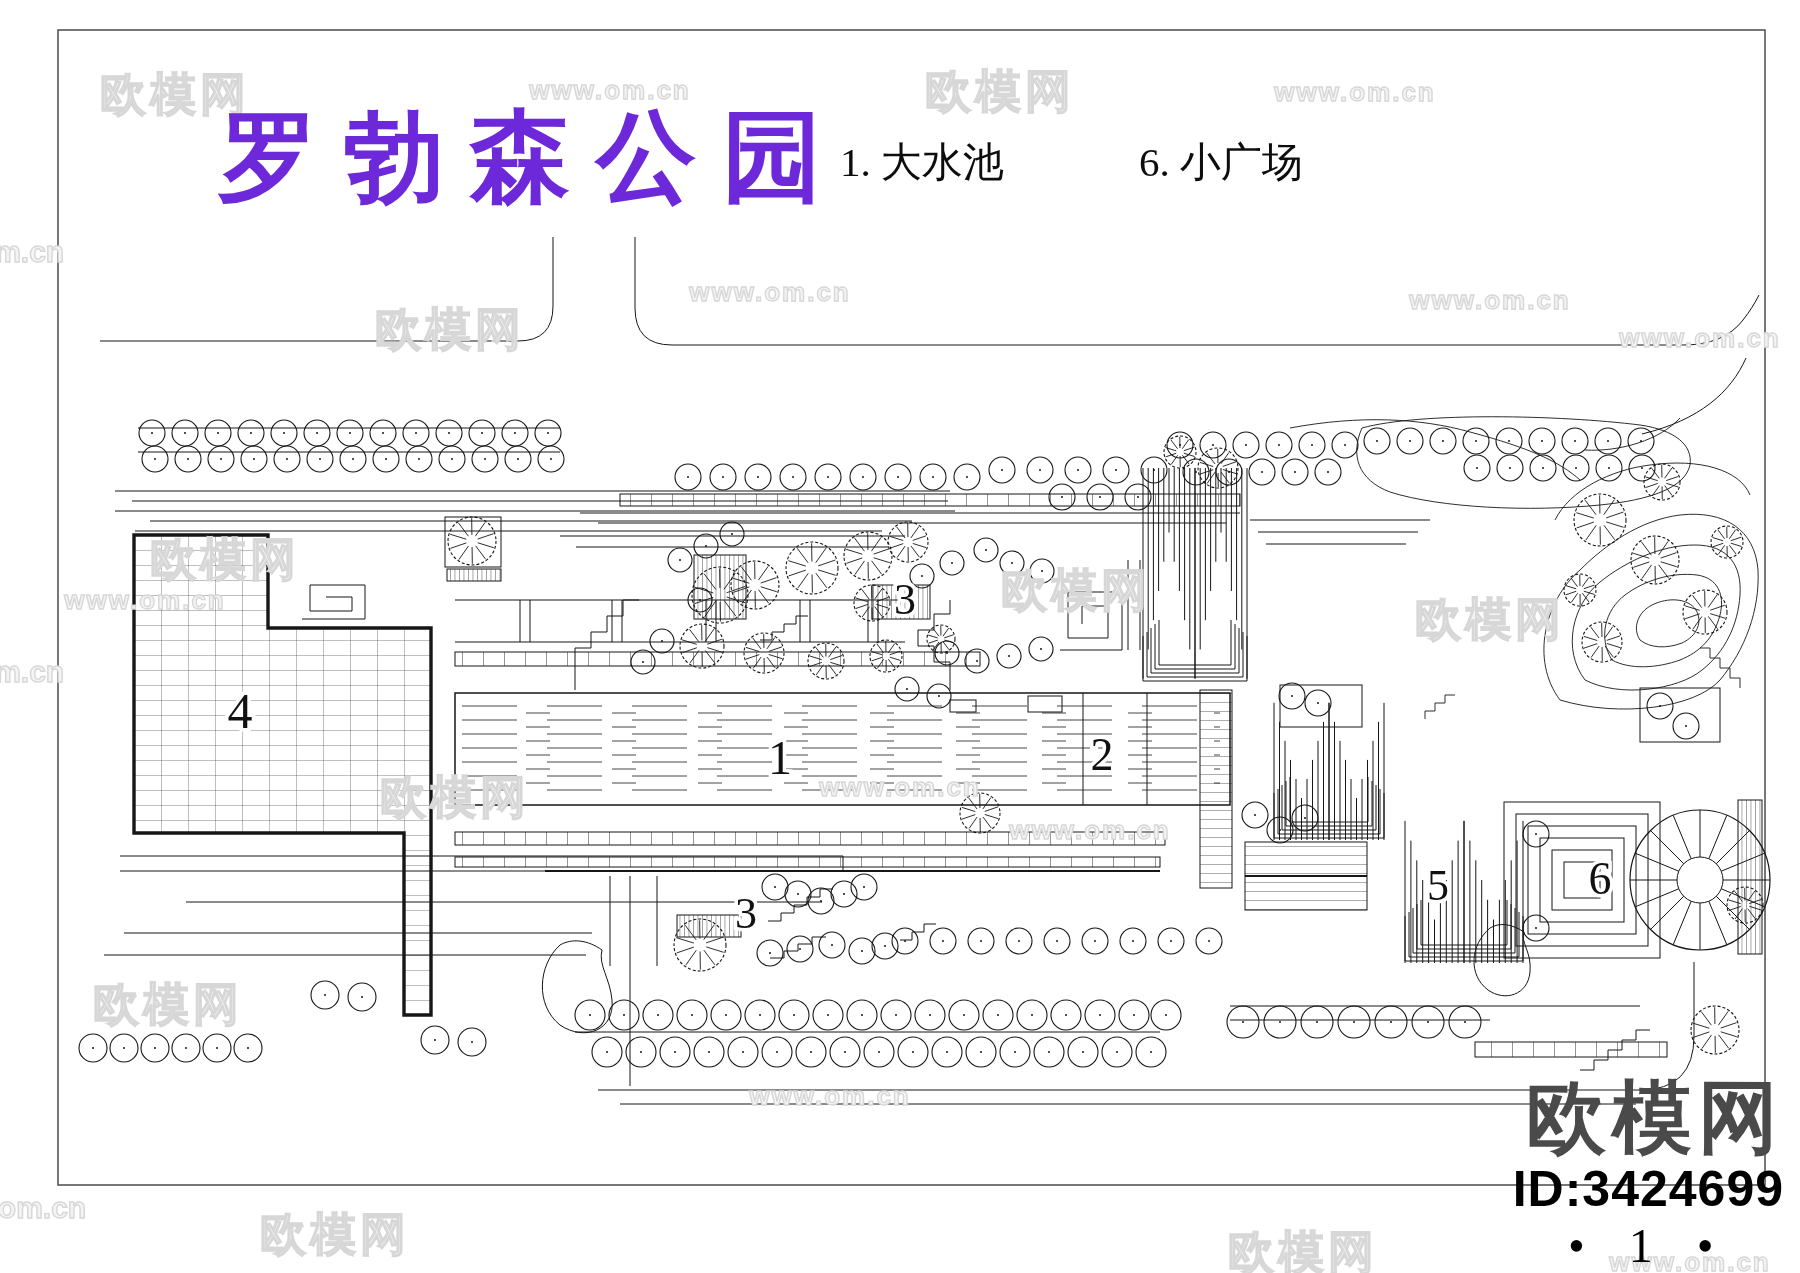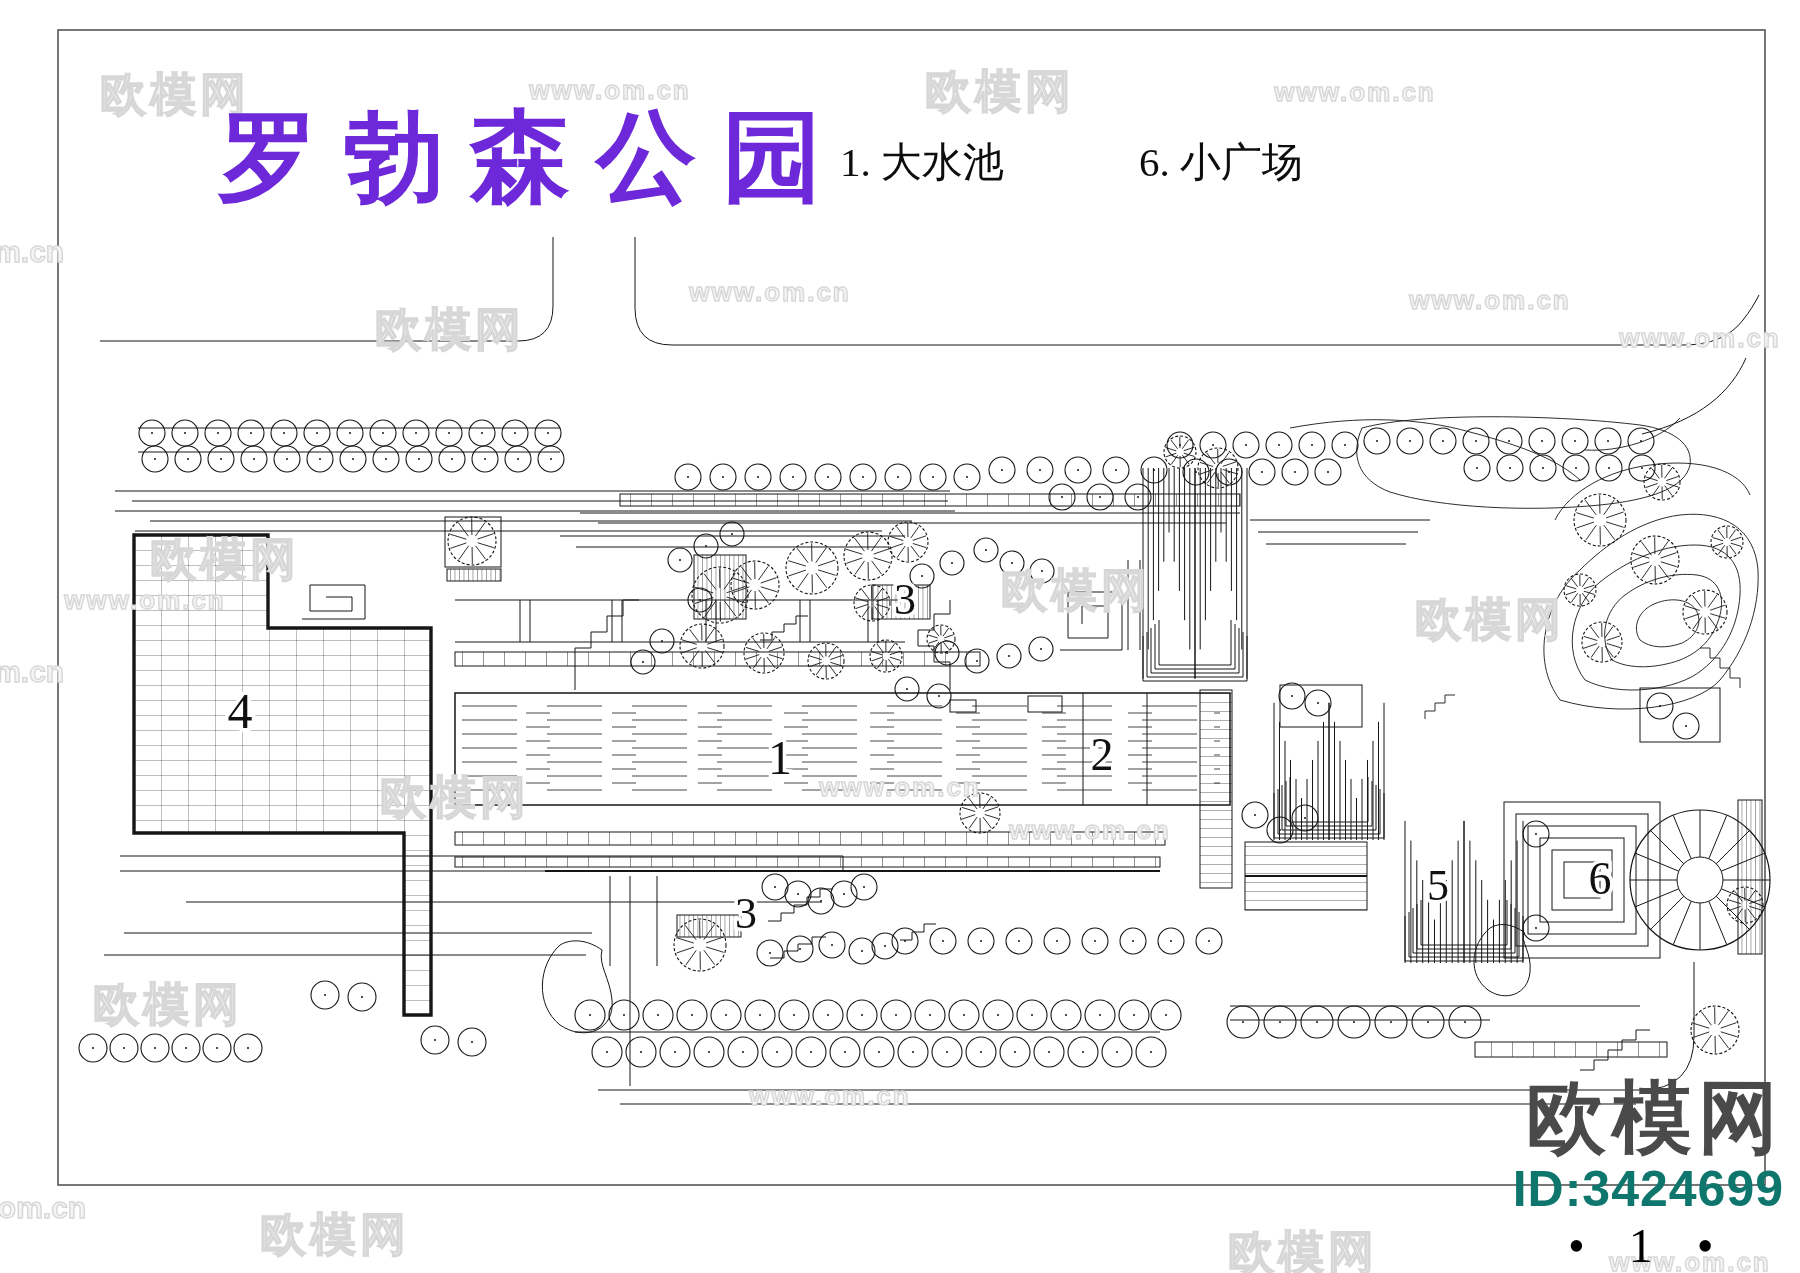--- a/index.html
+++ b/index.html
@@ -17,21 +17,21 @@
   .leg-item.indent{padding-left:14px;text-align:center;}
   .wm,.wmu,.wms{position:absolute;transform:translate(-50%,-50%);white-space:nowrap;
       font-family:"Liberation Sans","DejaVu Sans",sans-serif;font-weight:bold;
       color:#f4f4f4;-webkit-text-stroke:1.4px #d7d7d7;pointer-events:none;}
   .wm{font-size:46px;letter-spacing:4px;}
   .wmu{font-size:26px;letter-spacing:2px;}
   .wms{font-size:30px;}
   .logo-block{position:absolute;right:16px;top:1078px;text-align:right;
       font-family:"Liberation Sans","DejaVu Sans",sans-serif;}
   .logo-text{font-size:80px;font-weight:bold;color:#4a4a4a;letter-spacing:6px;line-height:1.0;}
-  .logo-id{font-size:50px;font-weight:bold;color:#0f766e;letter-spacing:1px;line-height:1.0;margin-top:6px;}
+  .logo-id{font-size:50px;font-weight:bold;color:#000000;letter-spacing:1px;line-height:1.0;margin-top:6px;}
   .page-num{position:absolute;left:1568px;top:1218px;font-size:48px;color:#000;
       letter-spacing:16px;font-family:"Liberation Serif","DejaVu Serif",serif;}
 </style>
 </head>
 <body>
 
 <div class="sheet">
 
   <svg class="plan" viewBox="0 0 1800 1273">
     <defs>

